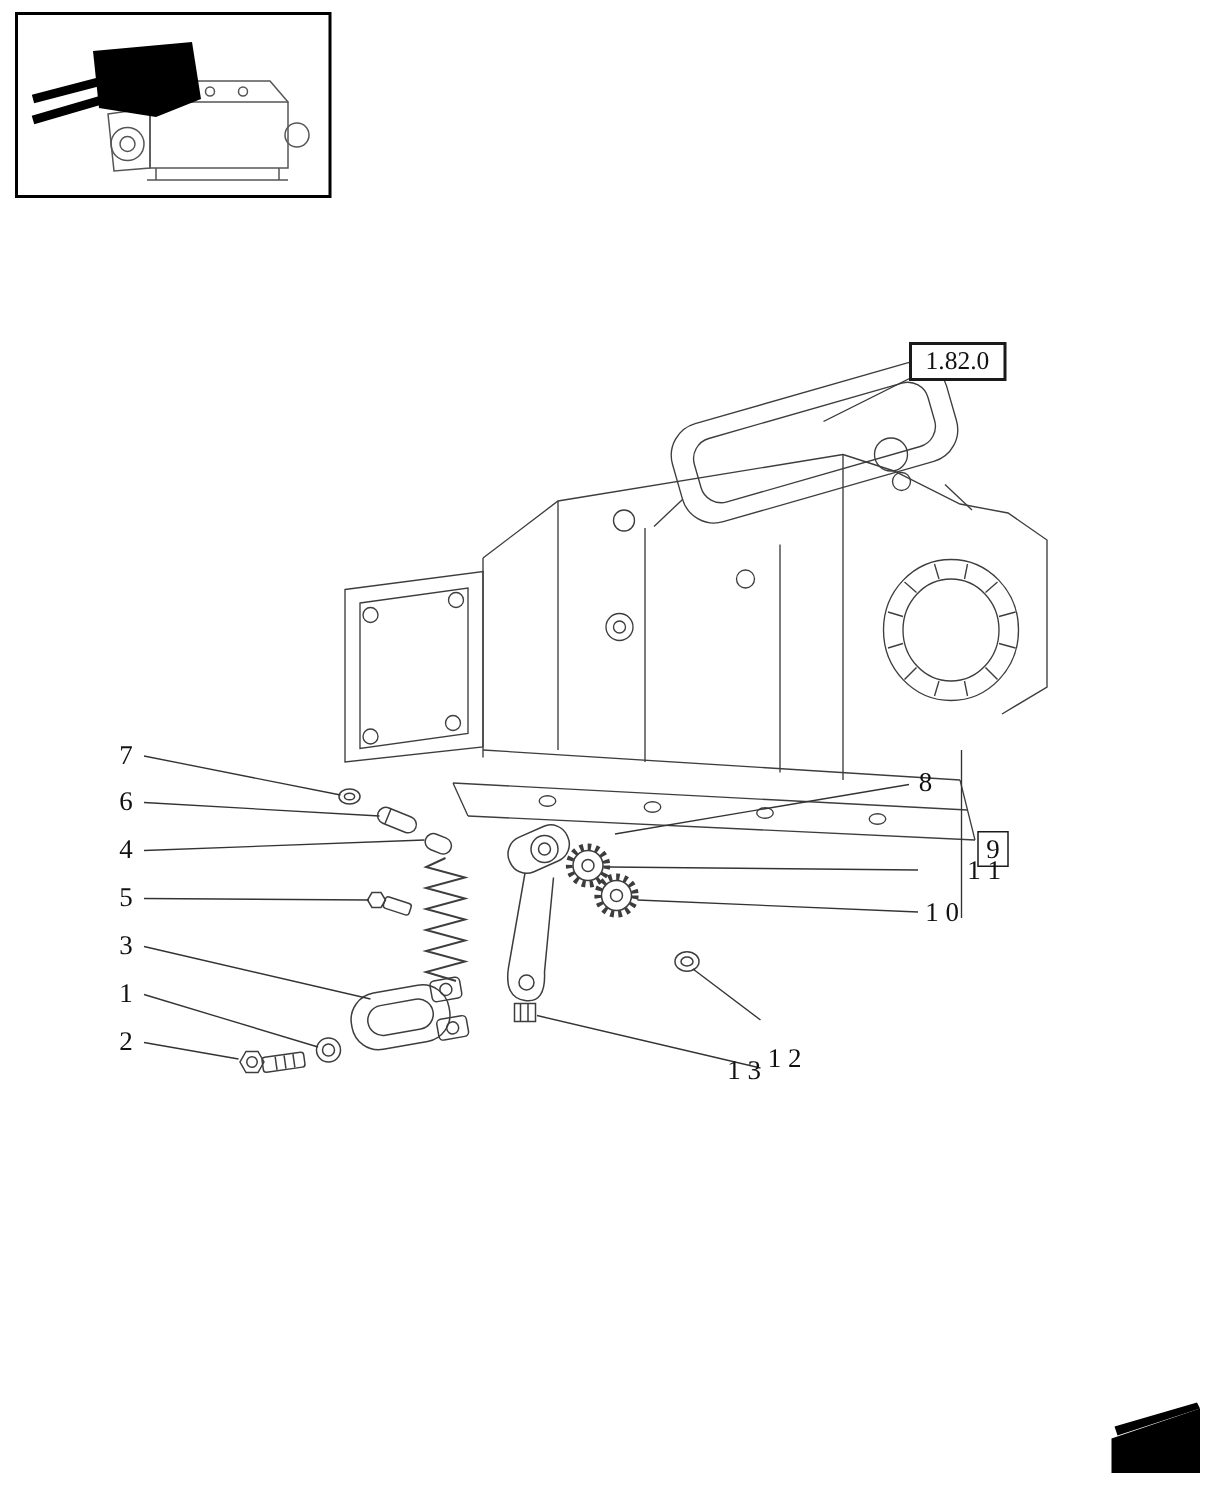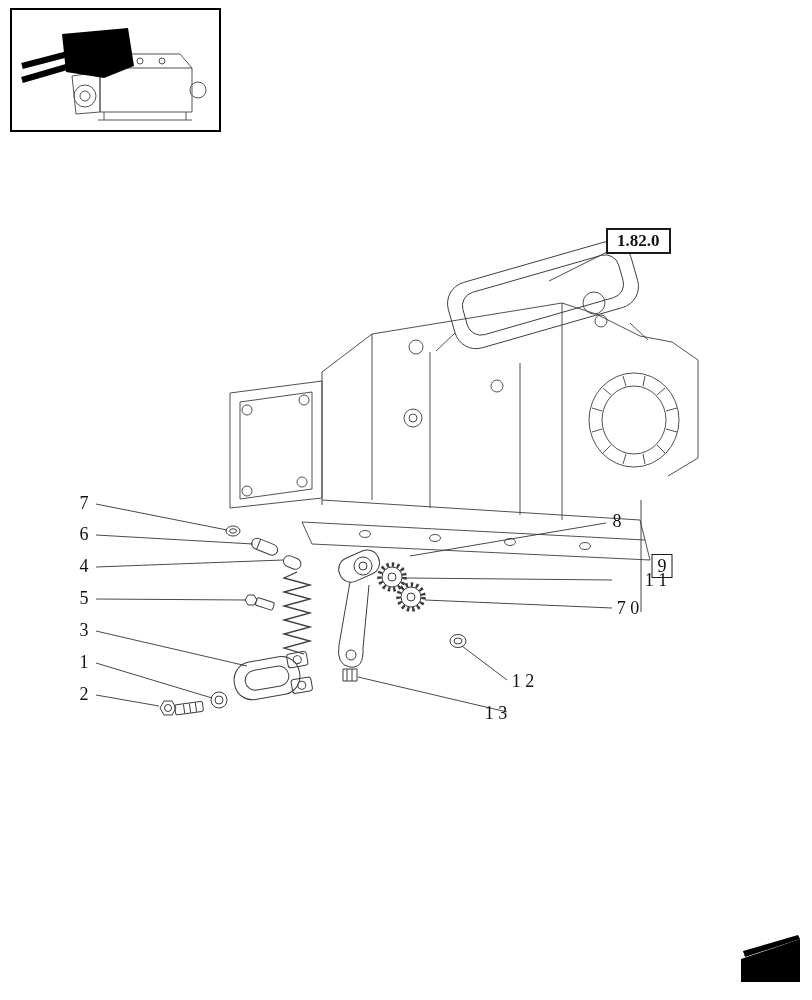--- a/index.html
+++ b/index.html
@@ -2,21 +2,21 @@
 <html><head>
 <meta charset="utf-8">
 <style>
   html,body{margin:0;padding:0;background:#fff;}
   .page{position:relative;width:812px;height:1000px;background:#ffffff;overflow:hidden;
         font-family:"Liberation Serif", serif;}
   .thumb{position:absolute;left:10px;top:8px;width:211px;height:124px;
          border:2px solid #000;background:#fff;box-sizing:border-box;}
   .diagram{position:absolute;left:0;top:0;}
   .refbox{position:absolute;left:606px;top:228px;border:2px solid #1a1a1a;
-          padding:1px 9px;font-weight:bold;font-size:17px;color:#111;background:#fff;}
+          padding:1px 9px;font-weight:normal;font-size:17px;color:#111;background:#fff;}
   .callout{position:absolute;transform:translate(-50%,-50%);font-size:18px;color:#111;
            white-space:pre;line-height:1;background:transparent;}
   .callout.boxed{border:1.5px solid #1a1a1a;padding:2px 5px;background:#fff;}
   .corner{position:absolute;left:740px;top:934px;width:62px;height:52px;}
 </style>
 </head>
 <body>
 
 <div class="page">
 
@@ -195,22 +195,22 @@
   <div class="callout" style="left:84px;top:503px">7</div>
   <div class="callout" style="left:84px;top:534px">6</div>
   <div class="callout" style="left:84px;top:566px">4</div>
   <div class="callout" style="left:84px;top:598px">5</div>
   <div class="callout" style="left:84px;top:630px">3</div>
   <div class="callout" style="left:84px;top:662px">1</div>
   <div class="callout" style="left:84px;top:694px">2</div>
   <div class="callout" style="left:617px;top:521px">8</div>
   <div class="callout boxed" style="left:662px;top:566px">9</div>
   <div class="callout" style="left:656px;top:580px">1 1</div>
-  <div class="callout" style="left:628px;top:608px">7 0</div>
-  <div class="callout" style="left:523px;top:681px">1 2</div>
+  <div class="callout" style="left:628px;top:608px">1 0</div>
+  <div class="callout" style="left:523px;top:705px">1 2</div>
   <div class="callout" style="left:496px;top:713px">1 3</div>
 
   <div class="corner">
     <svg width="62" height="52" viewBox="0 0 62 52">
       <polygon points="1,25 60,5 60,48 1,48" fill="#000"></polygon>
       <polygon points="3,17 58,1 60,5 5,23" fill="#000"></polygon>
     </svg>
   </div>
 
 </div>

